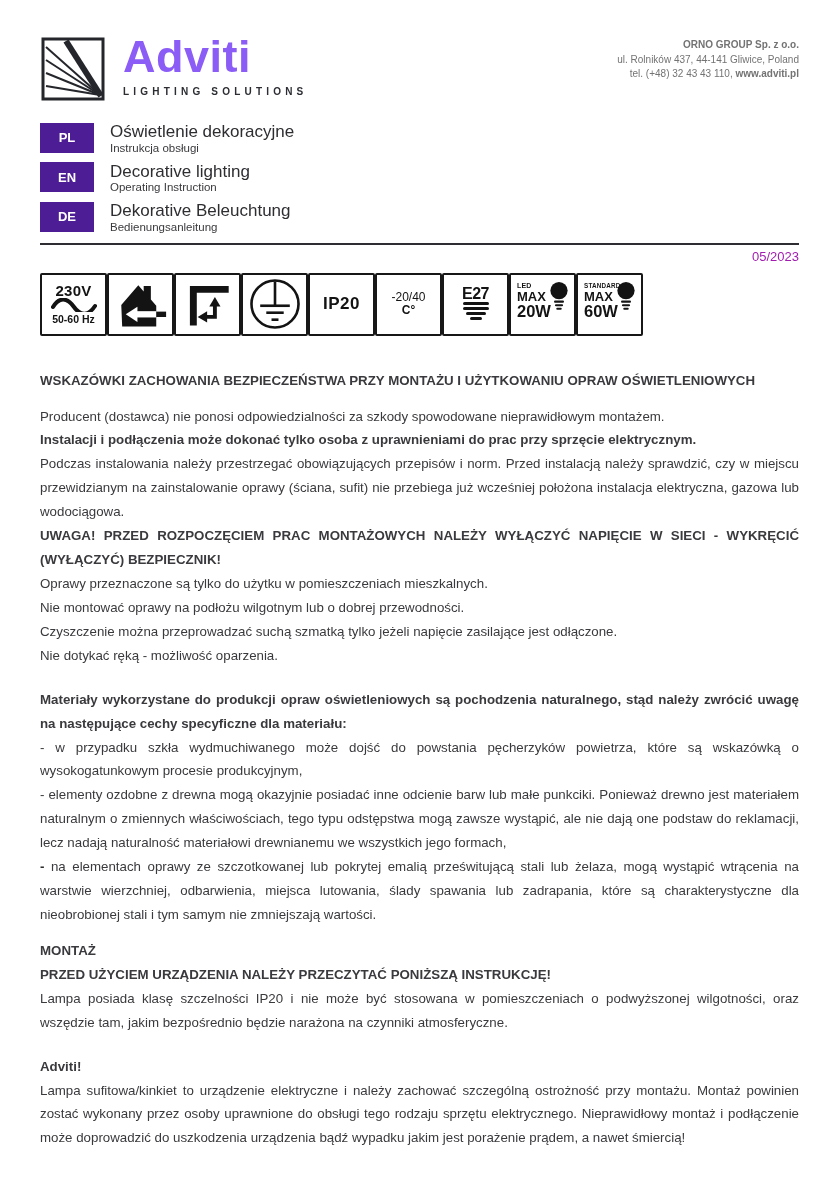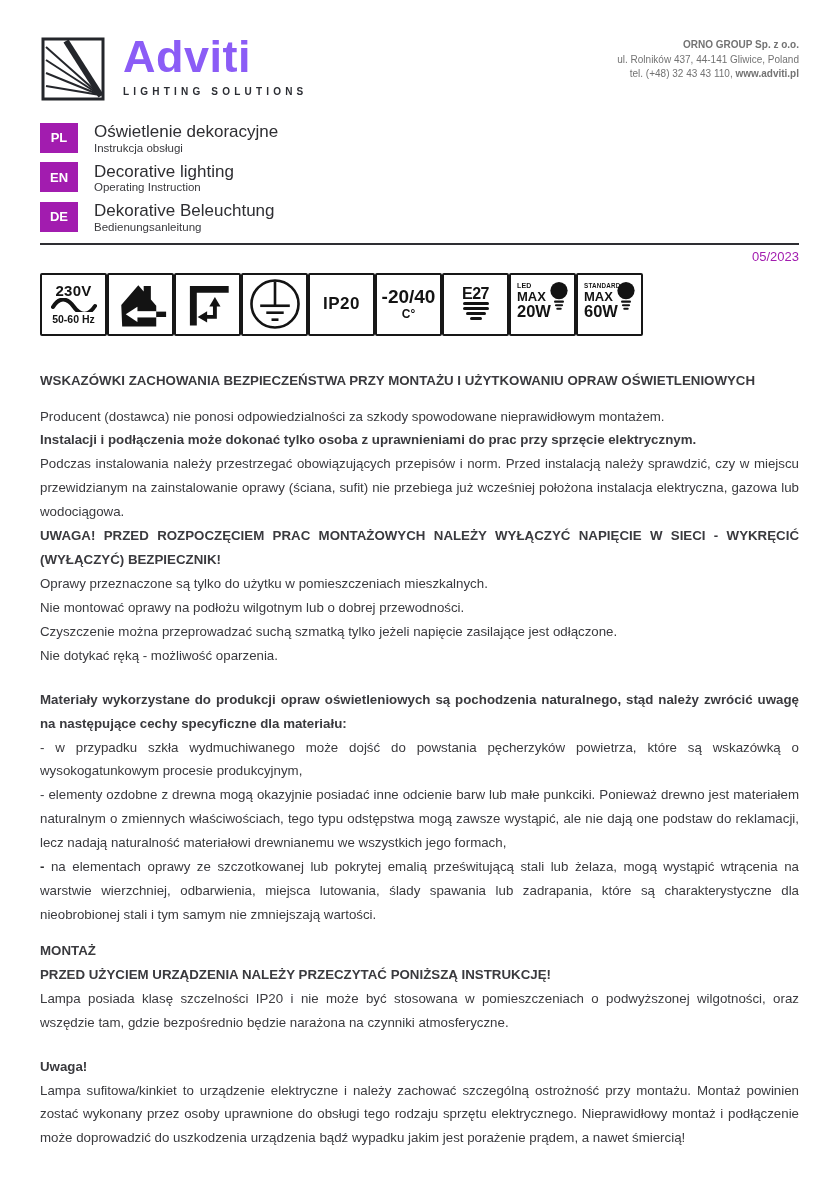--- a/index.html
+++ b/index.html
@@ -15,37 +15,37 @@
   .logo-row { display:flex; align-items:flex-start; gap:17px; }
   .brand { font-size:45px; font-weight:700; color:#8b5cf6; line-height:0.95; letter-spacing:0.5px; }
   .tagline { font-size:10px; letter-spacing:4.2px; font-weight:700; color:#2b2d33; margin-top:7px; }
   .company { text-align:right; font-size:10px; line-height:1.45; color:#737373; padding-top:2px; }
   .company .cname { font-weight:700; }
   .company .bold { font-weight:700; }
 
   
   .langs { margin-top:16px; }
   .lang-row { display:flex; align-items:center; gap:16px; margin-bottom:8px; }
-  .lang-badge { width:38px; height:30px; background:#a21caf; color:#fff; font-weight:700;
+  .lang-badge { width:54px; height:30px; background:#4c1d95; color:#fff; font-weight:700;
     font-size:13px; display:flex; align-items:center; justify-content:center; flex:0 0 auto; }
   .lang-title { font-size:17px; color:#2e2e32; line-height:1.15; }
   .lang-sub { font-size:11.5px; color:#3a3a3e; }
 
   .rule { border:none; border-top:2px solid #2e2e32; margin:10px 0 0 0; }
   .date { text-align:right; font-size:13px; color:#a21caf; margin-top:4px; }
 
   
   .icons { display:flex; margin-top:9px; }
   .ibox { width:67px; height:63px; border:2.5px solid #171717; border-radius:2px;
     display:flex; flex-direction:column; align-items:center; justify-content:center;
     color:#131313; position:relative; flex:0 0 auto; background:#fff; }
   .v-line1 { font-size:15px; font-weight:800; line-height:1; letter-spacing:0.3px; }
   .v-line2 { font-size:10.5px; font-weight:800; line-height:1; margin-top:2px; }
   .ip-label { font-size:17px; font-weight:800; letter-spacing:0.5px; }
-  .t-line1 { font-size:19px; font-weight:700; line-height:1.1; }
+  .t-line1 { font-size:12px; font-weight:400; line-height:1.1; }
   .t-line2 { font-size:12px; font-weight:800; line-height:1.1; }
   .e27-label { font-size:16px; font-weight:800; line-height:0.9; letter-spacing:-0.5px; }
   .wbox { align-items:stretch; justify-content:flex-start; padding:7px 6px; }
   .w-type { font-size:7px; font-weight:700; letter-spacing:0.2px; }
   .w-type.std { font-size:6.3px; }
   .w-max { font-size:13px; font-weight:800; line-height:1.05; margin-top:1px; }
   .w-watt { font-size:16.5px; font-weight:800; line-height:1.05; }
   .bulb { position:absolute; top:6px; right:5px; }
 
   
@@ -208,19 +208,19 @@
     <p class="left">Czyszczenie można przeprowadzać suchą szmatką tylko jeżeli napięcie zasilające jest odłączone.</p>
     <p class="left">Nie dotykać ręką - możliwość oparzenia.</p>
     <div class="sp20"></div>
     <p class="head-p">Materiały wykorzystane do produkcji opraw oświetleniowych są pochodzenia naturalnego, stąd należy zwrócić uwagę na następujące cechy specyficzne dla materiału:</p>
     <p>- w przypadku szkła wydmuchiwanego może dojść do powstania pęcherzyków powietrza, które są wskazówką o wysokogatunkowym procesie produkcyjnym,</p>
     <p>- elementy ozdobne z drewna mogą okazyjnie posiadać inne odcienie barw lub małe punkciki. Ponieważ drewno jest materiałem naturalnym o zmiennych właściwościach, tego typu odstępstwa mogą zawsze wystąpić, ale nie dają one podstaw do reklamacji, lecz nadają naturalność materiałowi drewnianemu we wszystkich jego formach,</p>
     <p><span class="b">-</span><span> na elementach oprawy ze szczotkowanej lub pokrytej emalią prześwitującą stali lub żelaza, mogą wystąpić wtrącenia na warstwie wierzchniej, odbarwienia, miejsca lutowania, ślady spawania lub zadrapania, które są charakterystyczne dla nieobrobionej stali i tym samym nie zmniejszają wartości.</span></p>
     <div class="sp12"></div>
     <p class="head-p left">MONTAŻ</p>
     <p class="head-p left">PRZED UŻYCIEM URZĄDZENIA NALEŻY PRZECZYTAĆ PONIŻSZĄ INSTRUKCJĘ!</p>
-    <p>Lampa posiada klasę szczelności IP20 i nie może być stosowana w pomieszczeniach o podwyższonej wilgotności, oraz wszędzie tam, gdzie bezpośrednio będzie narażona na czynniki atmosferyczne.</p>
+    <p>Lampa posiada klasę szczelności IP20 i nie może być stosowana w pomieszczeniach o podwyższonej wilgotności, oraz wszędzie tam, jakim bezpośrednio będzie narażona na czynniki atmosferyczne.</p>
     <div class="sp20"></div>
-    <p class="head-p left">Uwaga!</p>
+    <p class="head-p left">Adviti!</p>
     <p>Lampa sufitowa/kinkiet to urządzenie elektryczne i należy zachować szczególną ostrożność przy montażu. Montaż powinien zostać wykonany przez osoby uprawnione do obsługi tego rodzaju sprzętu elektrycznego. Nieprawidłowy montaż i podłączenie może doprowadzić do uszkodzenia urządzenia bądź wypadku jakim jest porażenie prądem, a nawet śmiercią!</p>
   </div>
 
 </div>
 
 </body></html>

